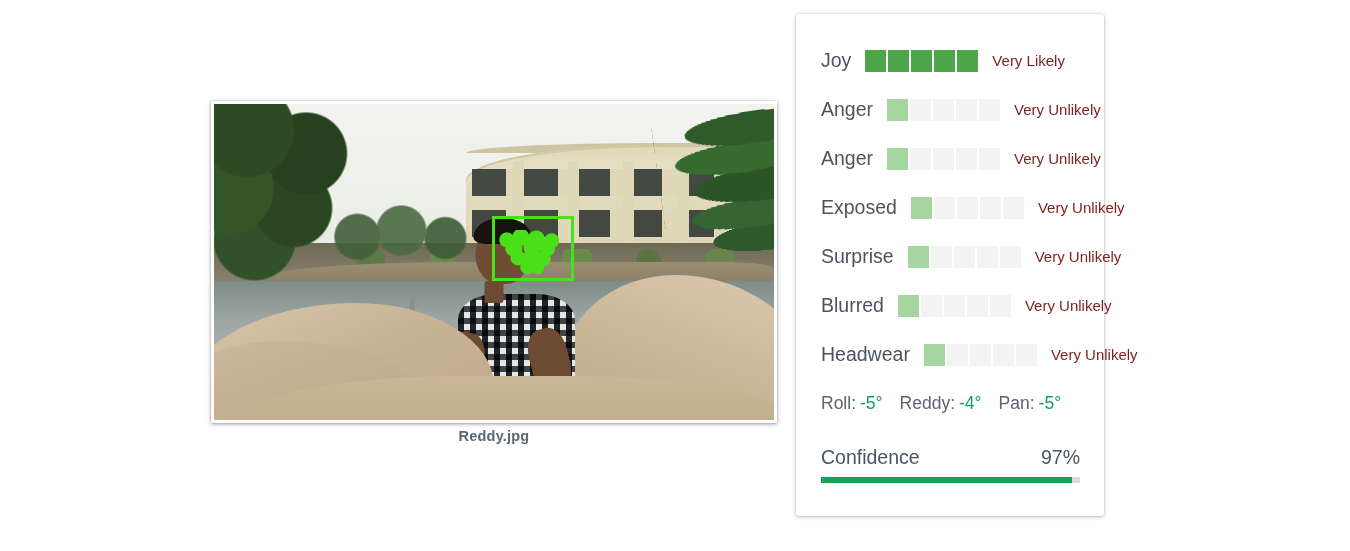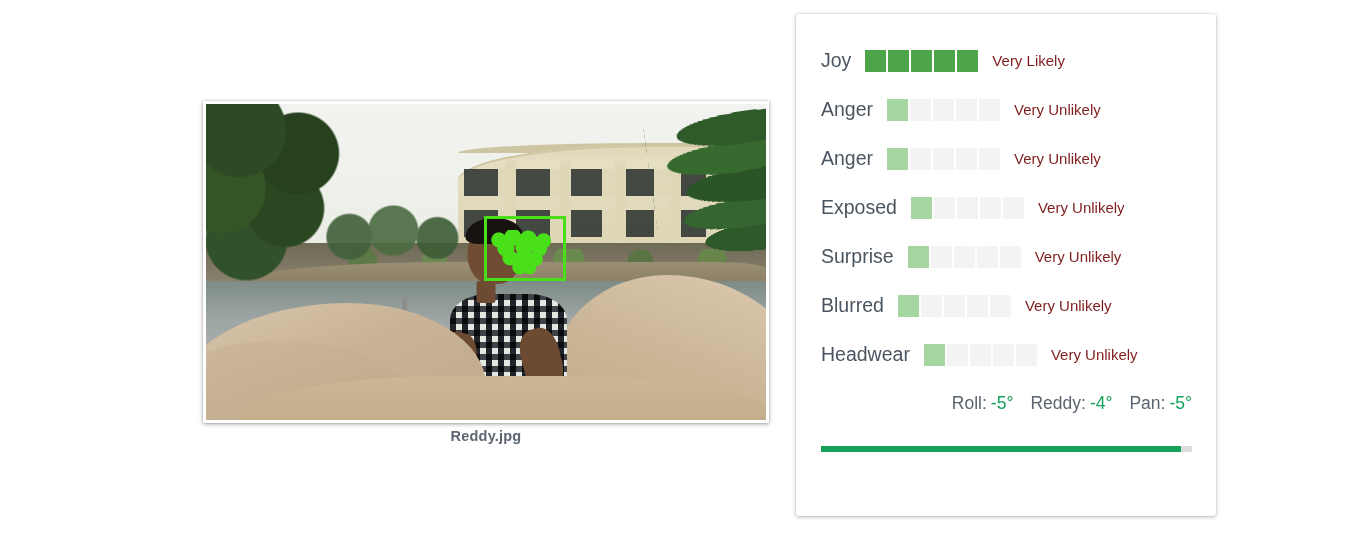--- a/index.html
+++ b/index.html
@@ -11,21 +11,21 @@
     width: 1350px;
     height: 551px;
     position: relative;
     font-family: "Liberation Sans", sans-serif;
     overflow: hidden;
   }
 
   
   #photo-panel {
     position: absolute;
-    left: 203px;
+    left: 211px;
     top: 101px;
     width: 458px;
     height: 322px;
     text-decoration: underline;
   }
   #photo-frame {
     position: absolute;
     left: 0; top: 0;
     width: 560px;
     height: 316px;
@@ -244,21 +244,21 @@
     font-weight: bold;
     color: #5b6670;
     letter-spacing: .2px;
   }
 
   
   #results-card {
     position: absolute;
     left: 796px;
     top: 14px;
-    width: 420px;
+    width: 308px;
     height: 502px;
     background: #ffffff;
     border-radius: 3px;
     box-shadow: 0 1px 4px rgba(0,0,0,0.26), 0 0 2px rgba(0,0,0,0.14);
     box-sizing: border-box;
     padding: 22px 24px 0 25px;
   }
 
   .lk-row {
     display: flex;
@@ -285,21 +285,21 @@
   .lk-seg.low   { background: #a5d6a0; }
   .lk-status {
     font-size: 15px;
     color: #7f1d1d;
     margin-left: 14px;
     white-space: nowrap;
   }
 
   #pose-row {
     display: flex;
-    justify-content: flex-end;
+    justify-content: flex-start;
     gap: 17px;
     margin-top: 14px;
     font-size: 17.5px;
     white-space: nowrap;
   }
   .pose-label { color: #5a6570; }
   .pose-value { color: #15a05a; margin-left: 4px; }
 
   #confidence-block { margin-top: 32px; }
   #confidence-head {
@@ -441,17 +441,21 @@
       </div>
     </div>
 
   <div id="pose-row">
       <span><span class="pose-label">Roll:</span><span class="pose-value">-5°</span></span>
       <span><span class="pose-label">Reddy:</span><span class="pose-value">-4°</span></span>
       <span><span class="pose-label">Pan:</span><span class="pose-value">-5°</span></span>
     </div>
 
   <div id="confidence-block">
+    <div id="confidence-head">
+      <span>Confidence</span>
+      <span>97%</span>
+    </div>
     <div id="confidence-track">
       <div id="confidence-fill" style="width: 97%;"></div>
     </div>
   </div>
 </div>
 
 </body></html>

